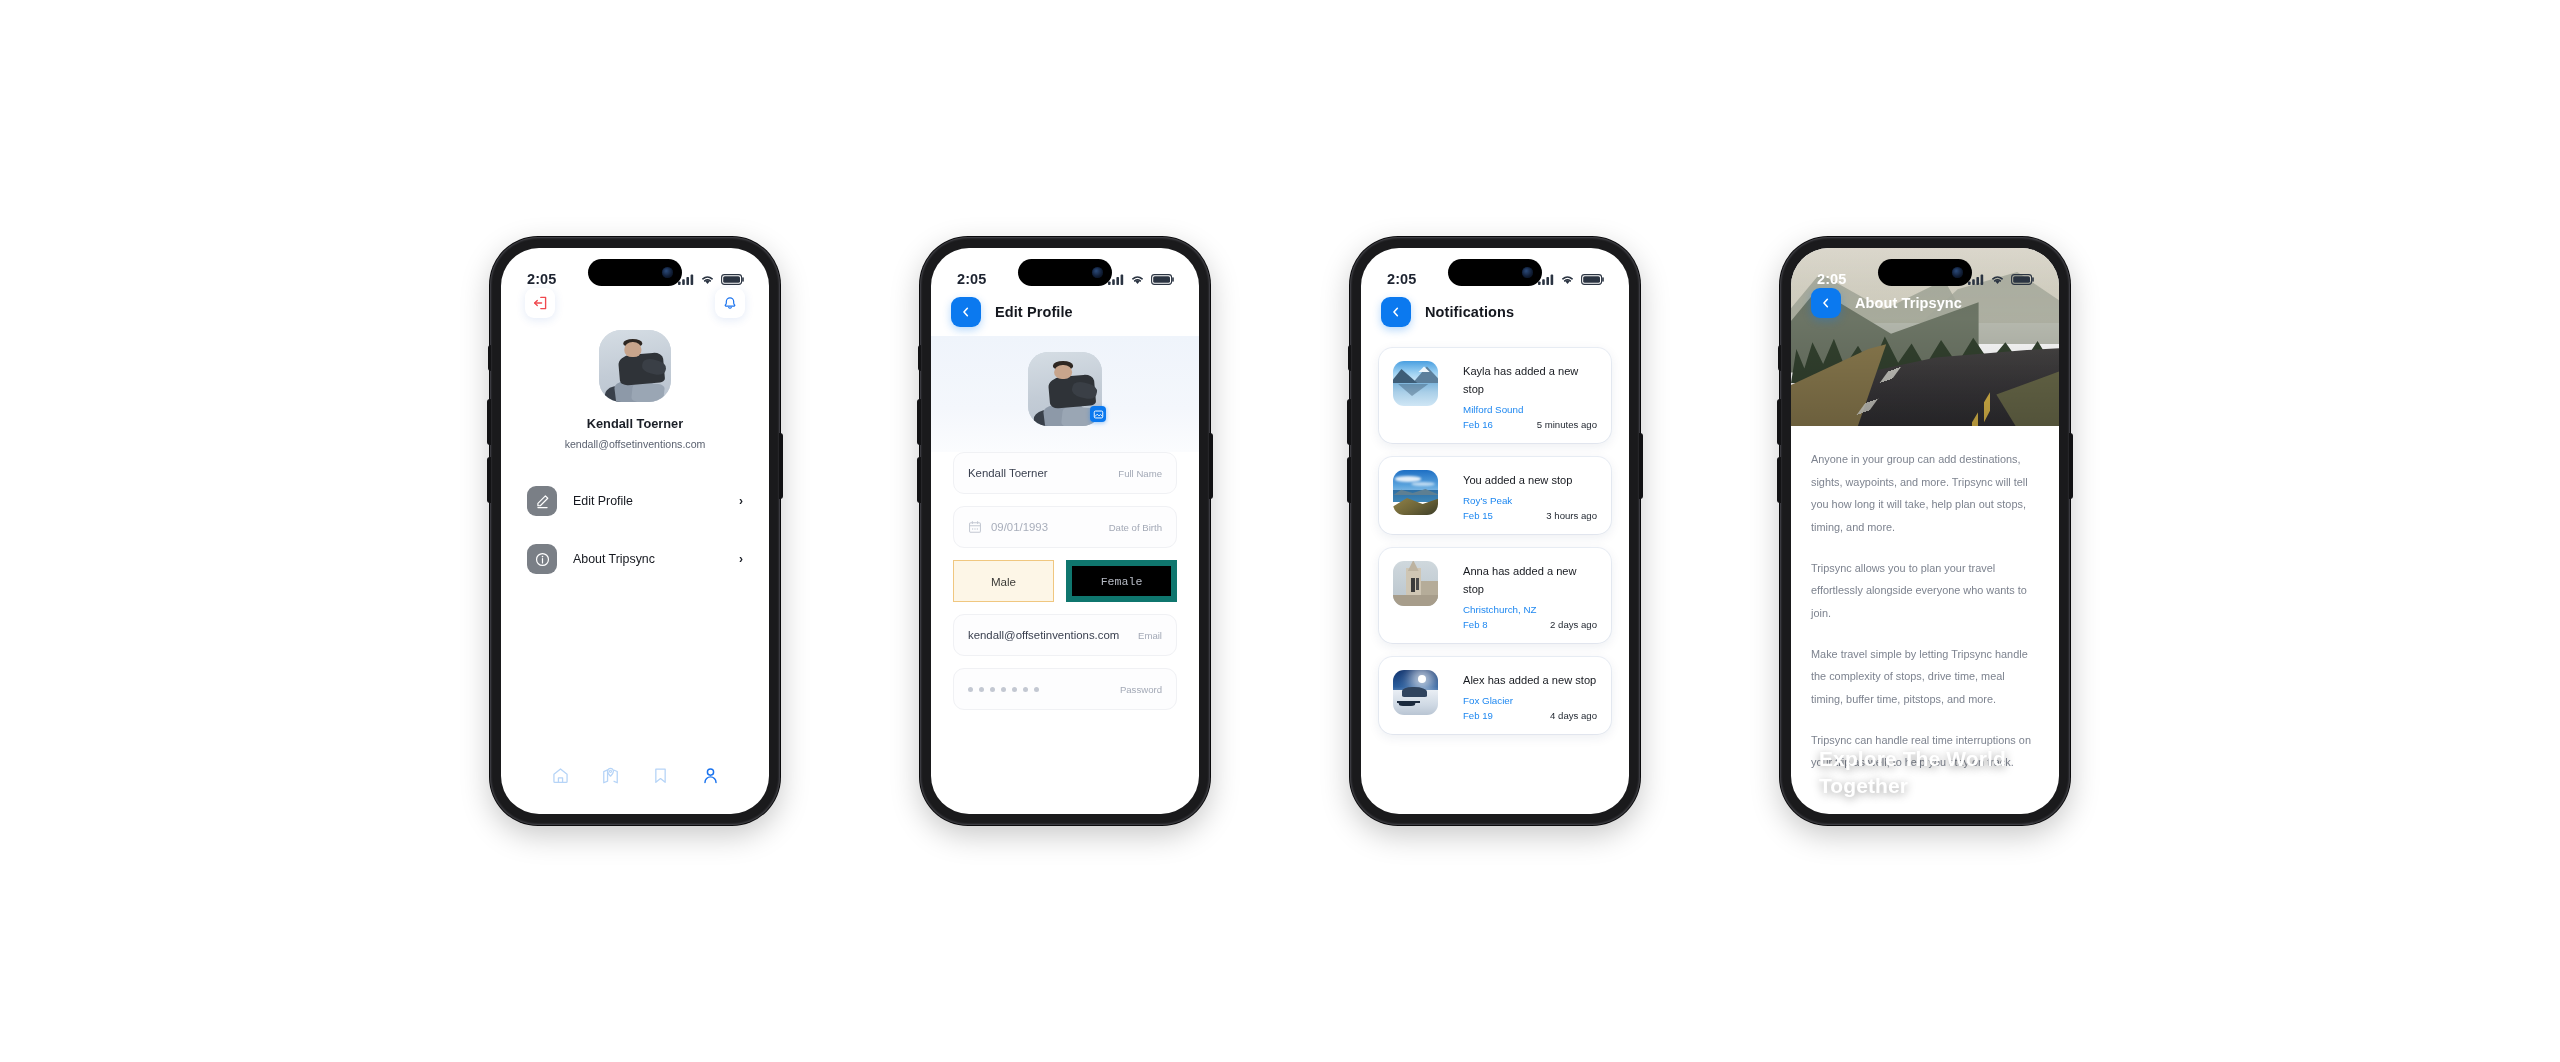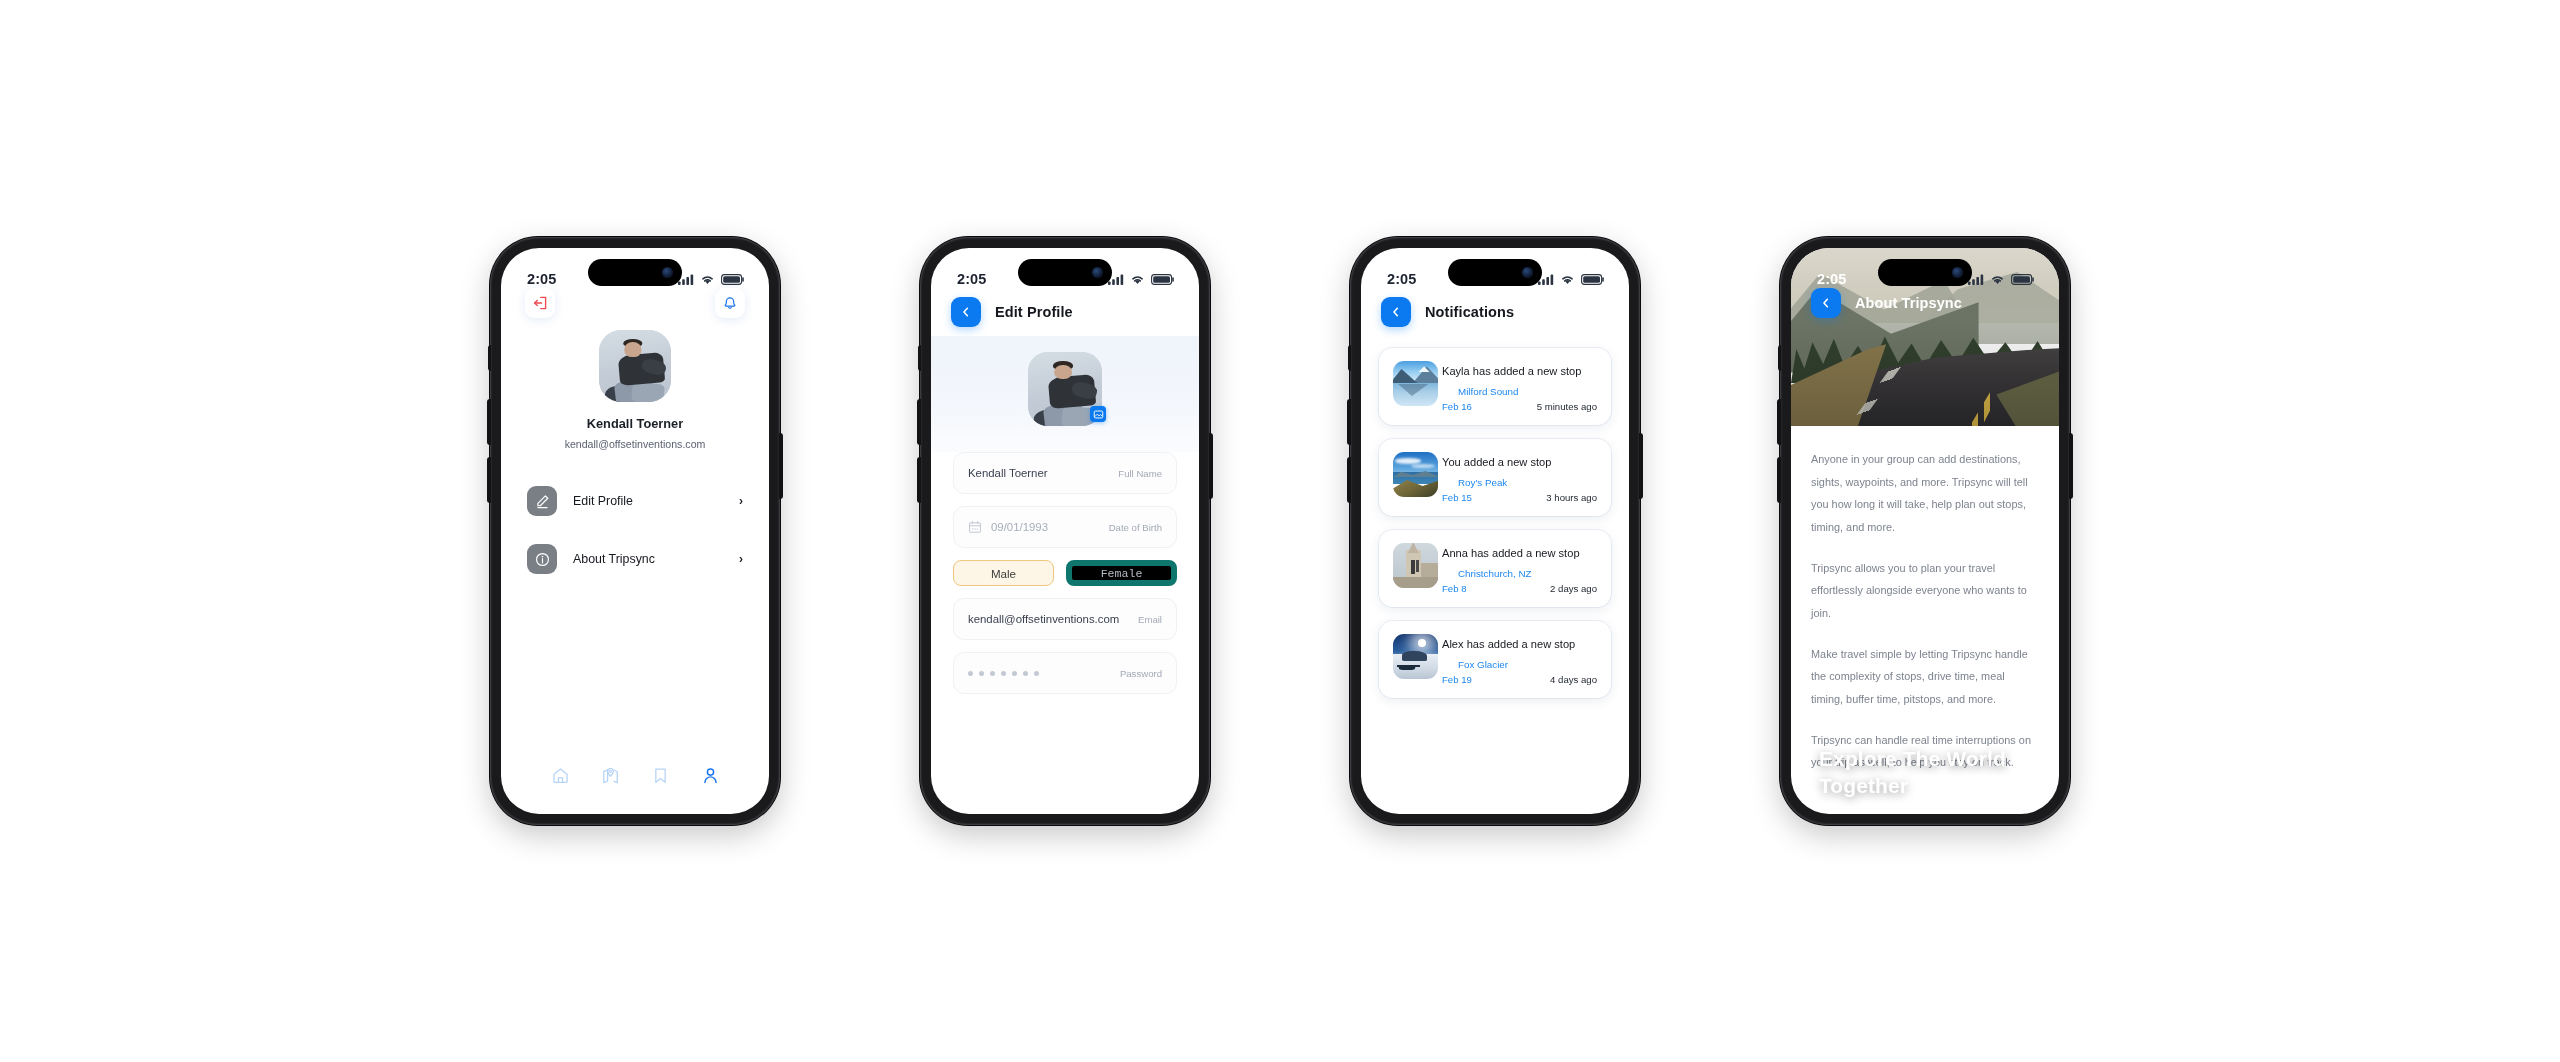--- a/index.html
+++ b/index.html
@@ -235,47 +235,47 @@
   }
   .field-val { font-size: 11.4px; color: #3b4150; flex: 1 1 auto; white-space: nowrap; }
   .field-val.muted { color: #a8aebb; }
   .field-lbl { font-size: 9.6px; color: #a3a9b6; flex: 0 0 auto; }
   .dots { display: flex; align-items: center; gap: 6px; flex: 1 1 auto; }
   .dots i { width: 5px; height: 5px; border-radius: 50%; background: #c3c8d2; display:block; }
 
   .gender-row { display: flex; gap: 12px; }
   .gender {
     flex: 1 1 0;
-    height: 26px;
-    border-radius: 8px;
+    height: 42px;
+    border-radius: 0;
     display: flex; align-items: center; justify-content: center;
     font-size: 11.6px;
   }
   .gender.sel { background: #fdf6e7; border: 1px solid #f0c780; color: #3c3b38; }
   .gender.unsel { background: #000000; border: 6px solid #0f766e; color: #b6bac4; font-family: Liberation Mono, monospace; }
 
   
   .notif-list { padding: 12px 18px 0 18px; display: flex; flex-direction: column; gap: 14px; }
   .notif-card {
     background: #ffffff;
     border-radius: 14px;
     box-shadow: 0 3px 12px rgba(24,46,96,0.085), 0 0 0 1px rgba(235,239,246,0.9);
     padding: 13px 14px;
-    display: flex; gap: 4px; align-items: flex-start;
+    display: flex; gap: 25px; align-items: flex-start;
   }
   .thumb {
     width: 45px; height: 45px;
     border-radius: 11px;
     flex: 0 0 auto;
     overflow: hidden;
     position: relative;
   }
   .notif-body { flex: 1 1 auto; min-width: 0; }
   .notif-title { font-size: 11.1px; color: #16191f; font-weight: 500; line-height: 1.2; }
-  .notif-place { font-size: 9.8px; color: #1d87f0; margin-top: 7px; margin-left: 16px; }
+  .notif-place { font-size: 9.8px; color: #1d87f0; margin-top: 7px; }
   .notif-foot { display: flex; align-items: baseline; justify-content: space-between; margin-top: 4px; }
   .notif-date { font-size: 9.6px; color: #1d87f0; }
   .notif-ago { font-size: 9.6px; color: #242a33; }
 
   
   .tm-milford .sky { position:absolute; inset:0 0 52% 0; background: linear-gradient(180deg,#4a9fe0 0%, #9fd2f2 55%, #d8ecfa 100%); }
   .tm-milford .mtn1 { position:absolute; left:-14%; top:18%; width:78%; height:40%; background:#3d5d77; clip-path: polygon(0 100%, 42% 0, 100% 100%); }
   .tm-milford .mtn2 { position:absolute; left:36%; top:12%; width:82%; height:46%; background:#5c7f9b; clip-path: polygon(0 100%, 48% 0, 100% 100%); }
   .tm-milford .snow { position:absolute; left:56%; top:12%; width:26%; height:13%; background:#eef6fb; clip-path: polygon(0 100%, 50% 0, 100% 100%); }
   .tm-milford .water { position:absolute; inset:48% 0 0 0; background: linear-gradient(180deg,#7fb6dc 0%, #aacfe8 40%, #cfe6f5 100%); }

